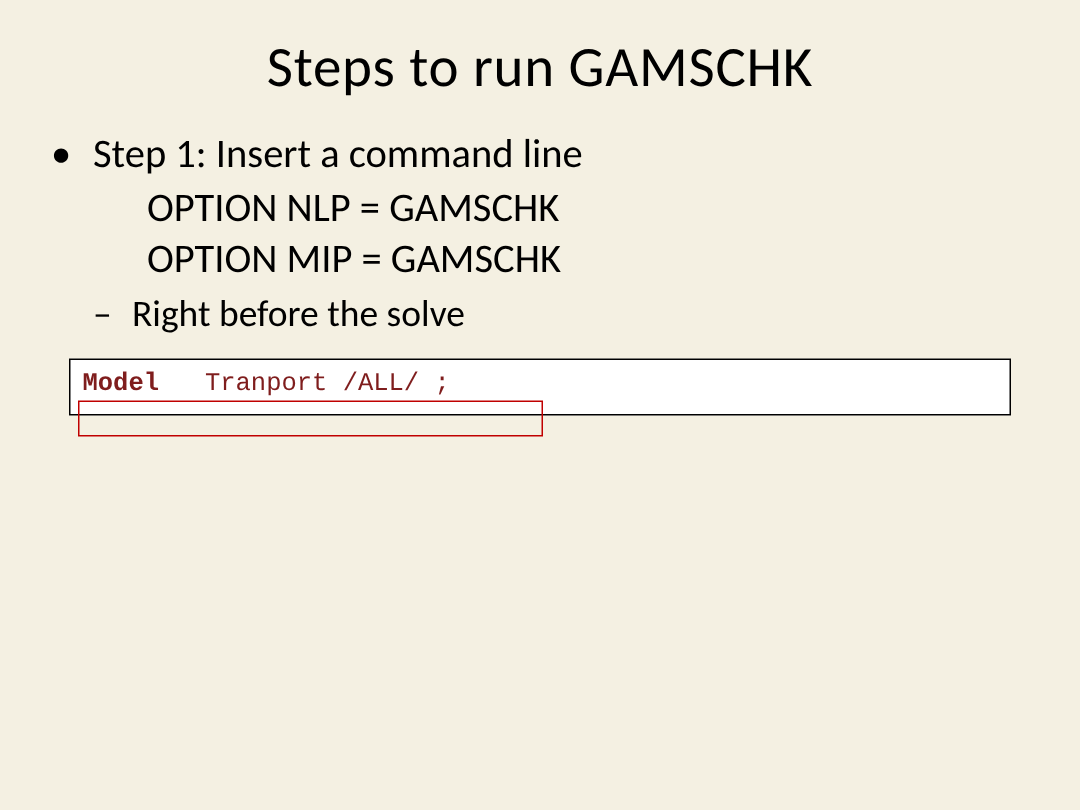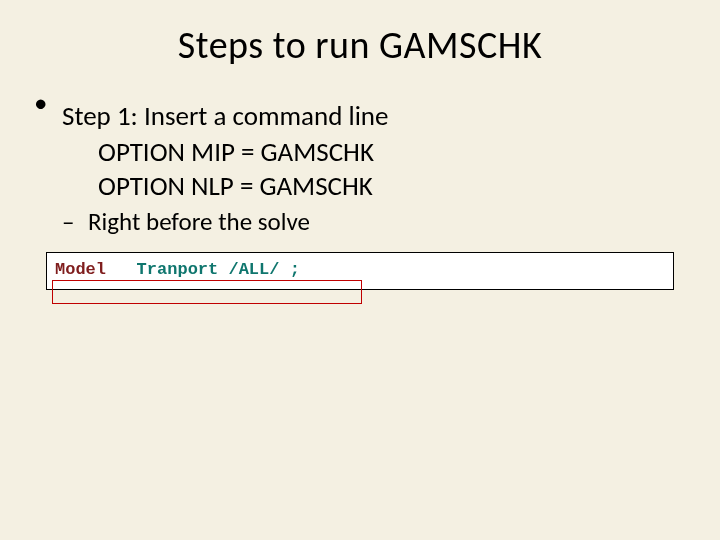--- a/index.html
+++ b/index.html
@@ -35,21 +35,20 @@
     margin-bottom: 2px;
   }
   .bullet-mark {
     width: 28px;
     flex: 0 0 28px;
     text-align: left;
     padding-left: 6px;
   }
   .bullet-text {
     flex: 1;
-    margin-top: 13px;
   }
   .opt-line {
     margin-left: 70px;
     font-size: 27px;
   }
   .sub-row {
     display: flex;
     margin-left: 34px;
     margin-top: 4px;
     font-size: 25px;
@@ -66,43 +65,43 @@
     font-family: "Courier New", monospace;
     font-size: 17px;
     line-height: 1.35;
     font-weight: bold;
     position: relative;
   }
   .code-line {
     white-space: pre;
   }
   .kw { color: #7f1d1d; }
-  .plain { color: #0f766e; font-weight: bold; }
+  .plain { color: #7f1d1d; font-weight: normal; }
   .highlight-box {
     position: absolute;
     border: 1.5px solid #c00000;
     pointer-events: none;
   }
 </style>
 </head>
 <body>
 
 <div class="slide">
 
   <div class="title">Steps to run GAMSCHK</div>
 
   <div class="body">
 
     <div class="bullet-row">
       <div class="bullet-mark">•</div>
       <div class="bullet-text">Step 1: Insert a command line</div>
     </div>
 
+    <div class="opt-line">OPTION NLP = GAMSCHK</div>
     <div class="opt-line">OPTION MIP = GAMSCHK</div>
-    <div class="opt-line">OPTION NLP = GAMSCHK</div>
 
     <div class="sub-row">
       <div class="sub-mark">–</div>
       <div>Right before the solve</div>
     </div>
 
     <div class="codebox">
       <div class="code-line"><span class="kw">Model</span><span class="plain">   Tranport /ALL/ ;</span></div>
       <div class="highlight-box" style="left:5px; top:27px; width:308px; height:22px;"></div>
     </div>

